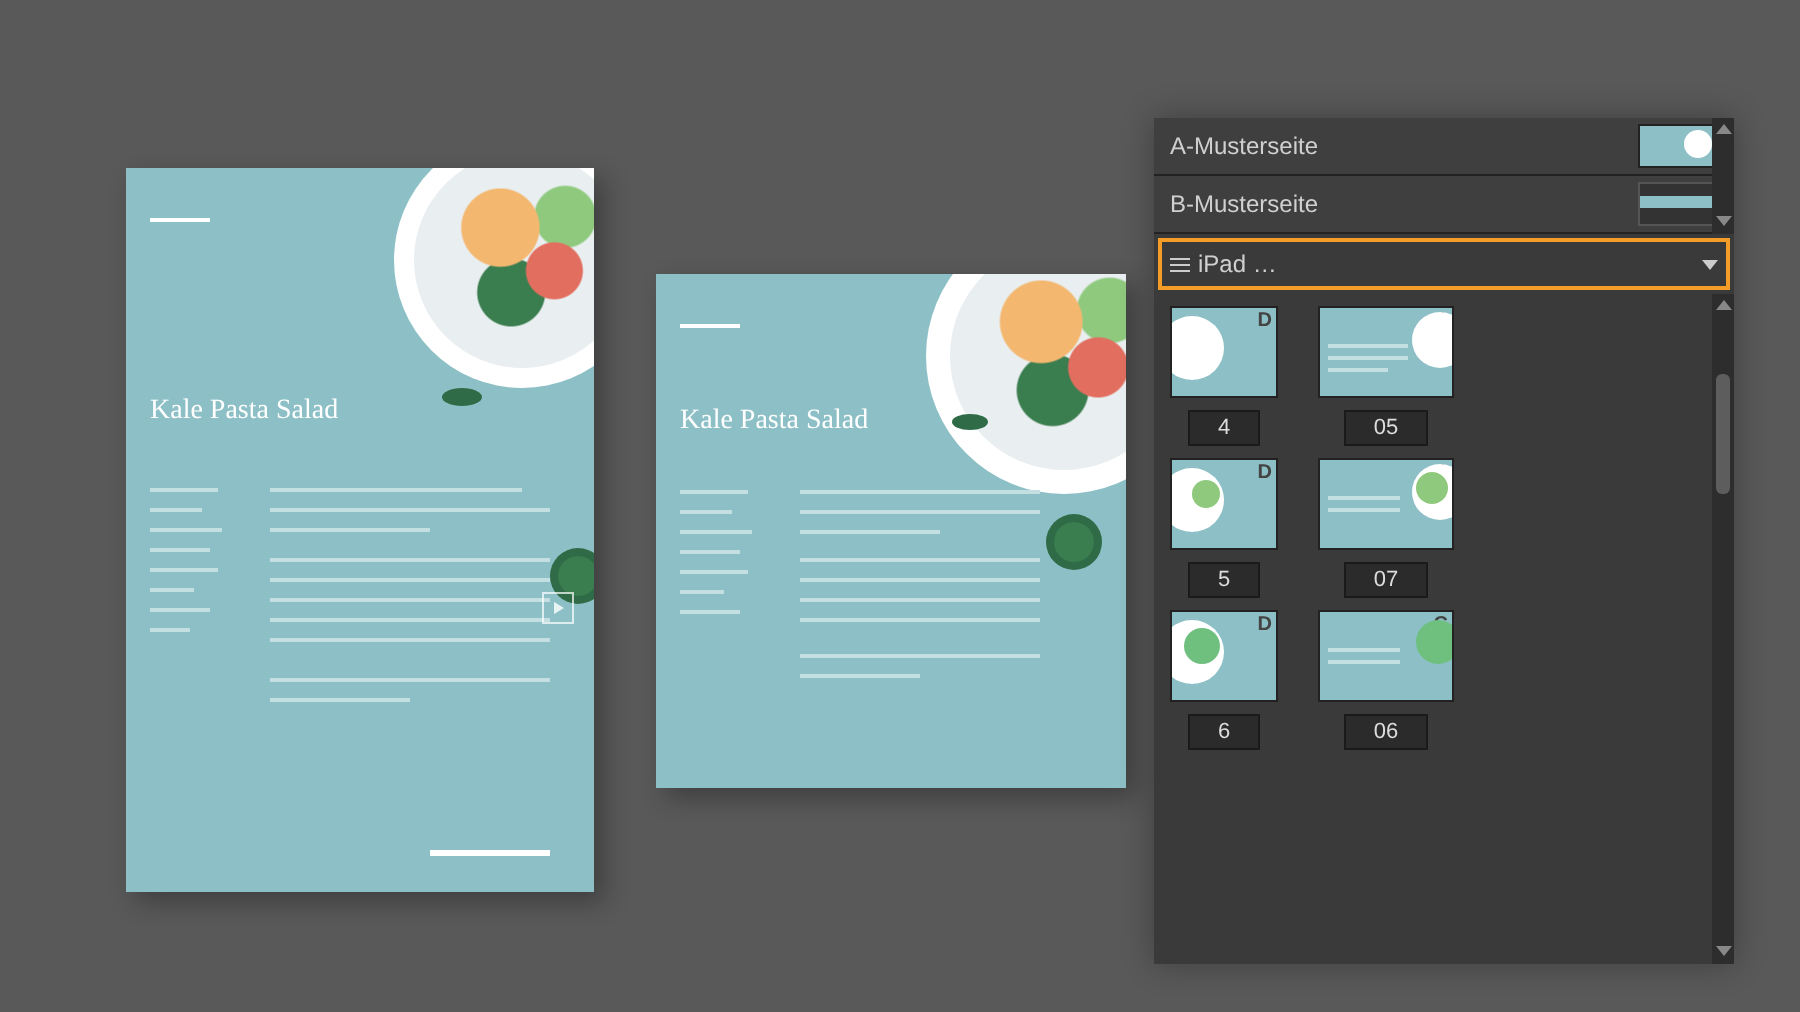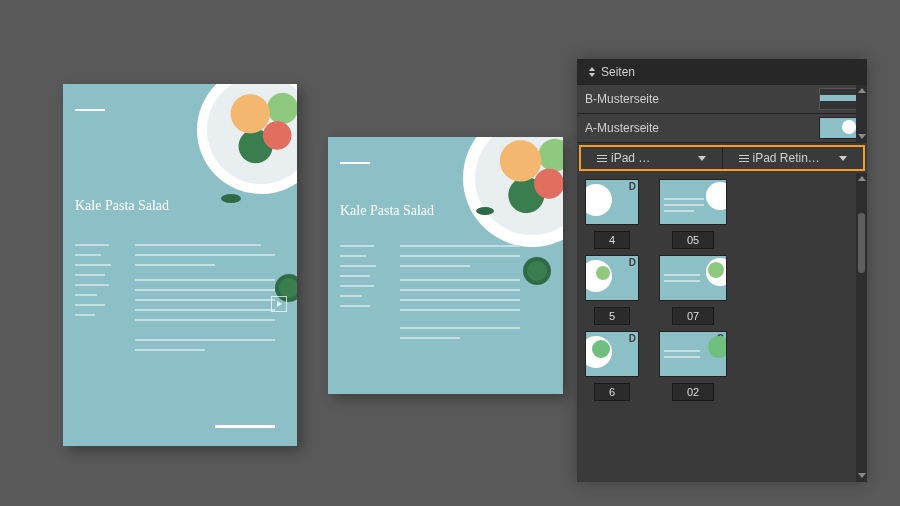--- a/index.html
+++ b/index.html
@@ -16,21 +16,21 @@
 
 
 .panel{position:absolute;left:577px;top:59px;width:290px;height:423px;background:#3a3a3a;color:#d0d0d0;font-size:12px;display:flex;flex-direction:column;box-shadow:0 0 15px rgba(0,0,0,.3)}
 .panel-tab{background:#272727;padding:6px 10px;font-size:12px;display:flex;align-items:center;gap:4px}
 .panel-row{display:flex;align-items:center;border-bottom:1px solid #222;background:#3f3f3f;height:28px;padding:0 8px;gap:8px}
 .master-thumb{margin-left:auto;width:38px;height:20px;background:#8dc0c6;border:1px solid #222}
 .master-thumb.b{background:#333;border:1px solid #555}
 
 
 .layout-bar{display:flex;border:2px solid #f49b28;margin:2px}
-.layout-dd{flex:1;display:flex;align-items:center;padding:4px 16px;gap:4px;background:#3a3a3a;font-size:12px;min-width:0}
+.layout-dd{flex:1;display:flex;align-items:center;padding:4px 4px;gap:4px;background:#3a3a3a;font-size:12px;min-width:0}
 .layout-dd + .layout-dd{border-left:1px solid #222}
 .dd-icon{display:inline-flex;flex-direction:column;gap:2px}
 .dd-icon span{width:10px;height:1px;background:#ccc}
 .dd-text{flex:1;overflow:hidden;text-overflow:ellipsis;white-space:nowrap}
 .caret{width:0;height:0;border-left:4px solid transparent;border-right:4px solid transparent;border-top:5px solid #ccc}
 
 
 .thumbs-area{flex:1;overflow:hidden;padding:6px 8px;display:flex;gap:20px}
 .thumb-col{display:flex;flex-direction:column;gap:6px;align-items:center}
 .thumb{width:52px;height:44px;background:#8dc0c6;border:1px solid #222;position:relative;overflow:hidden;font-size:9px;color:#333}
@@ -119,38 +119,32 @@
     <div class="rule" style="top:142px;left:72px;width:120px"></div>
     <div class="rule" style="top:152px;left:72px;width:120px"></div>
     <div class="rule" style="top:162px;left:72px;width:120px"></div>
     <div class="rule" style="top:172px;left:72px;width:120px"></div>
     <div class="rule" style="top:190px;left:72px;width:120px"></div>
     <div class="rule" style="top:200px;left:72px;width:60px"></div>
   </div>
 </div>
 
 <div class="panel">
-  <div class="panel-tab">
-    <svg width="10" height="10">
-        <path d="M5 0 L8 4 L2 4 Z M5 10 L2 6 L8 6 Z" fill="#ccc"></path>
-      </svg>
-    <span>Seiten</span>
-  </div>
 
   <div style="position:relative">
+    <div class="panel-row">
+      <span>A-Musterseite</span>
+      <div class="master-thumb">
+        <div style="width:14px;height:14px;border-radius:50%;background:#fff;float:right;margin:2px 2px 0 0"></div>
+      </div>
+    </div>
     <div class="panel-row">
       <span>B-Musterseite</span>
       <div class="master-thumb b">
         <div style="width:100%;height:6px;background:#8dc0c6;margin-top:6px"></div>
-      </div>
-    </div>
-    <div class="panel-row">
-      <span>A-Musterseite</span>
-      <div class="master-thumb">
-        <div style="width:14px;height:14px;border-radius:50%;background:#fff;float:right;margin:2px 2px 0 0"></div>
       </div>
     </div>
     <div class="vsb" style="top:0;height:58px">
       <svg width="10" height="8" style="position:absolute;top:2px;left:1px">
           <path d="M5 1 L9 6 L1 6 Z" fill="#888"></path>
         </svg>
       <svg width="10" height="8" style="position:absolute;bottom:2px;left:1px">
           <path d="M5 6 L1 1 L9 1 Z" fill="#888"></path>
         </svg>
     </div>
@@ -159,29 +153,20 @@
   <div class="layout-bar">
     <div class="layout-dd">
       <span class="dd-icon">
           <span></span>
           <span></span>
           <span></span>
         </span>
       <span class="dd-text">iPad …</span>
       <span class="caret"></span>
     </div>
-    <div class="layout-dd">
-      <span class="dd-icon">
-          <span></span>
-          <span></span>
-          <span></span>
-        </span>
-      <span class="dd-text">iPad Retin…</span>
-      <span class="caret"></span>
-    </div>
   </div>
 
   <div style="position:relative;flex:1">
   <div class="thumbs-area">
     <div class="thumb-col">
       <div class="thumb">
         <div class="mk">D</div>
         <div style="position:absolute;top:4px;left:-6px;width:32px;height:32px;border-radius:50%;background:#fff"></div>
       </div>
       <div class="pg-label">4</div>
@@ -214,21 +199,21 @@
         <div style="position:absolute;top:18px;left:4px;width:36px;height:2px;background:#c4dfe2"></div>
         <div style="position:absolute;top:24px;left:4px;width:36px;height:2px;background:#c4dfe2"></div>
       </div>
       <div class="pg-label">07</div>
       <div class="thumb thumb-wide">
         <div class="mk">C</div>
         <div style="position:absolute;top:4px;right:-4px;width:22px;height:22px;border-radius:50%;background:#6fbf7f"></div>
         <div style="position:absolute;top:18px;left:4px;width:36px;height:2px;background:#c4dfe2"></div>
         <div style="position:absolute;top:24px;left:4px;width:36px;height:2px;background:#c4dfe2"></div>
       </div>
-      <div class="pg-label">02</div>
+      <div class="pg-label">06</div>
     </div>
   </div>
   <div class="vsb" style="top:0;bottom:0">
     <svg width="10" height="8" style="position:absolute;top:2px;left:1px">
           <path d="M5 1 L9 6 L1 6 Z" fill="#888"></path>
         </svg>
     <div class="thumb-v" style="height:60px;position:absolute;top:40px;left:2px"></div>
     <svg width="10" height="8" style="position:absolute;bottom:2px;left:1px">
           <path d="M5 6 L1 1 L9 1 Z" fill="#888"></path>
         </svg>

